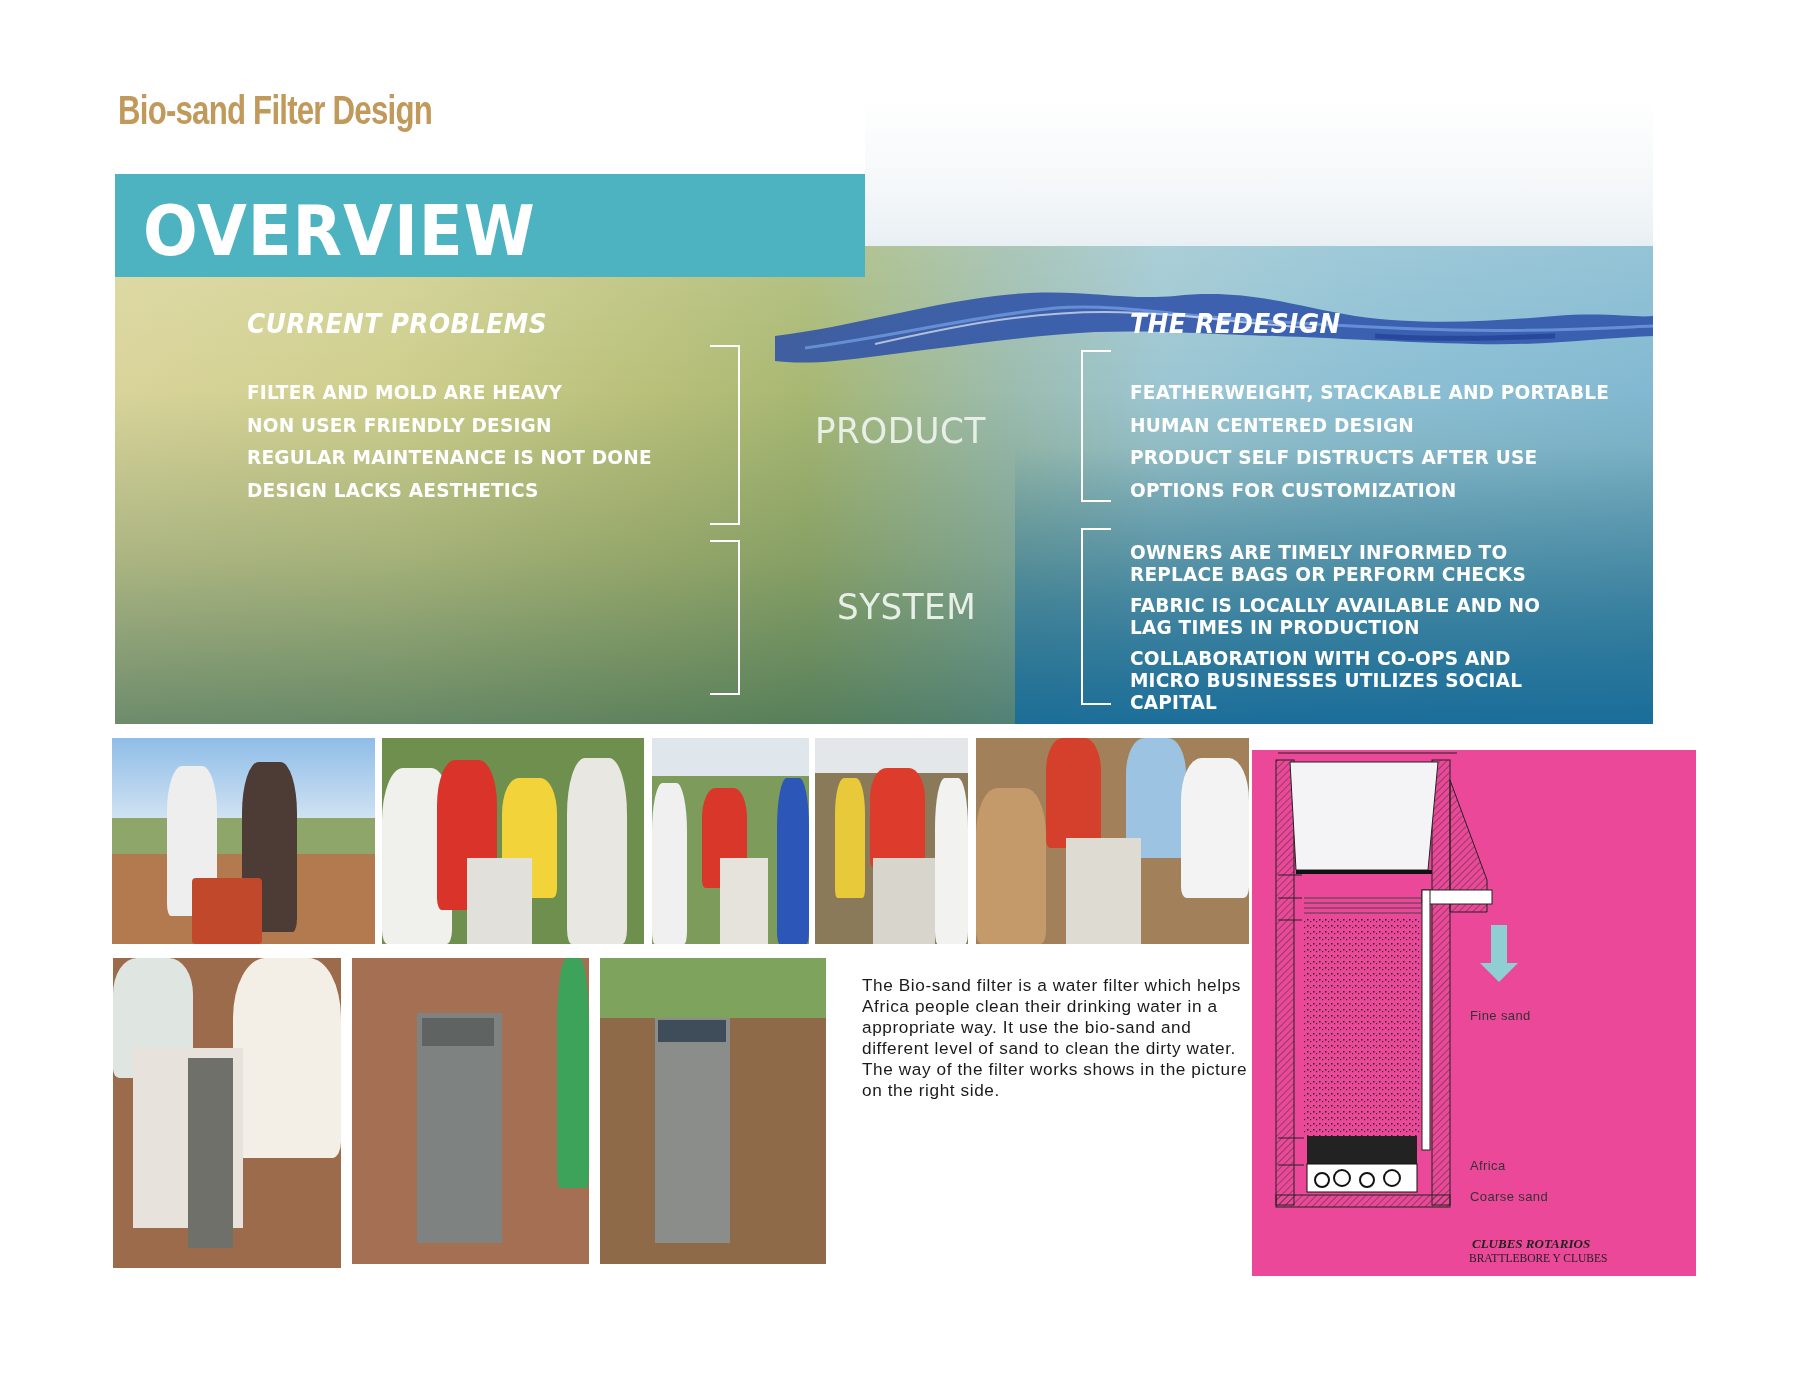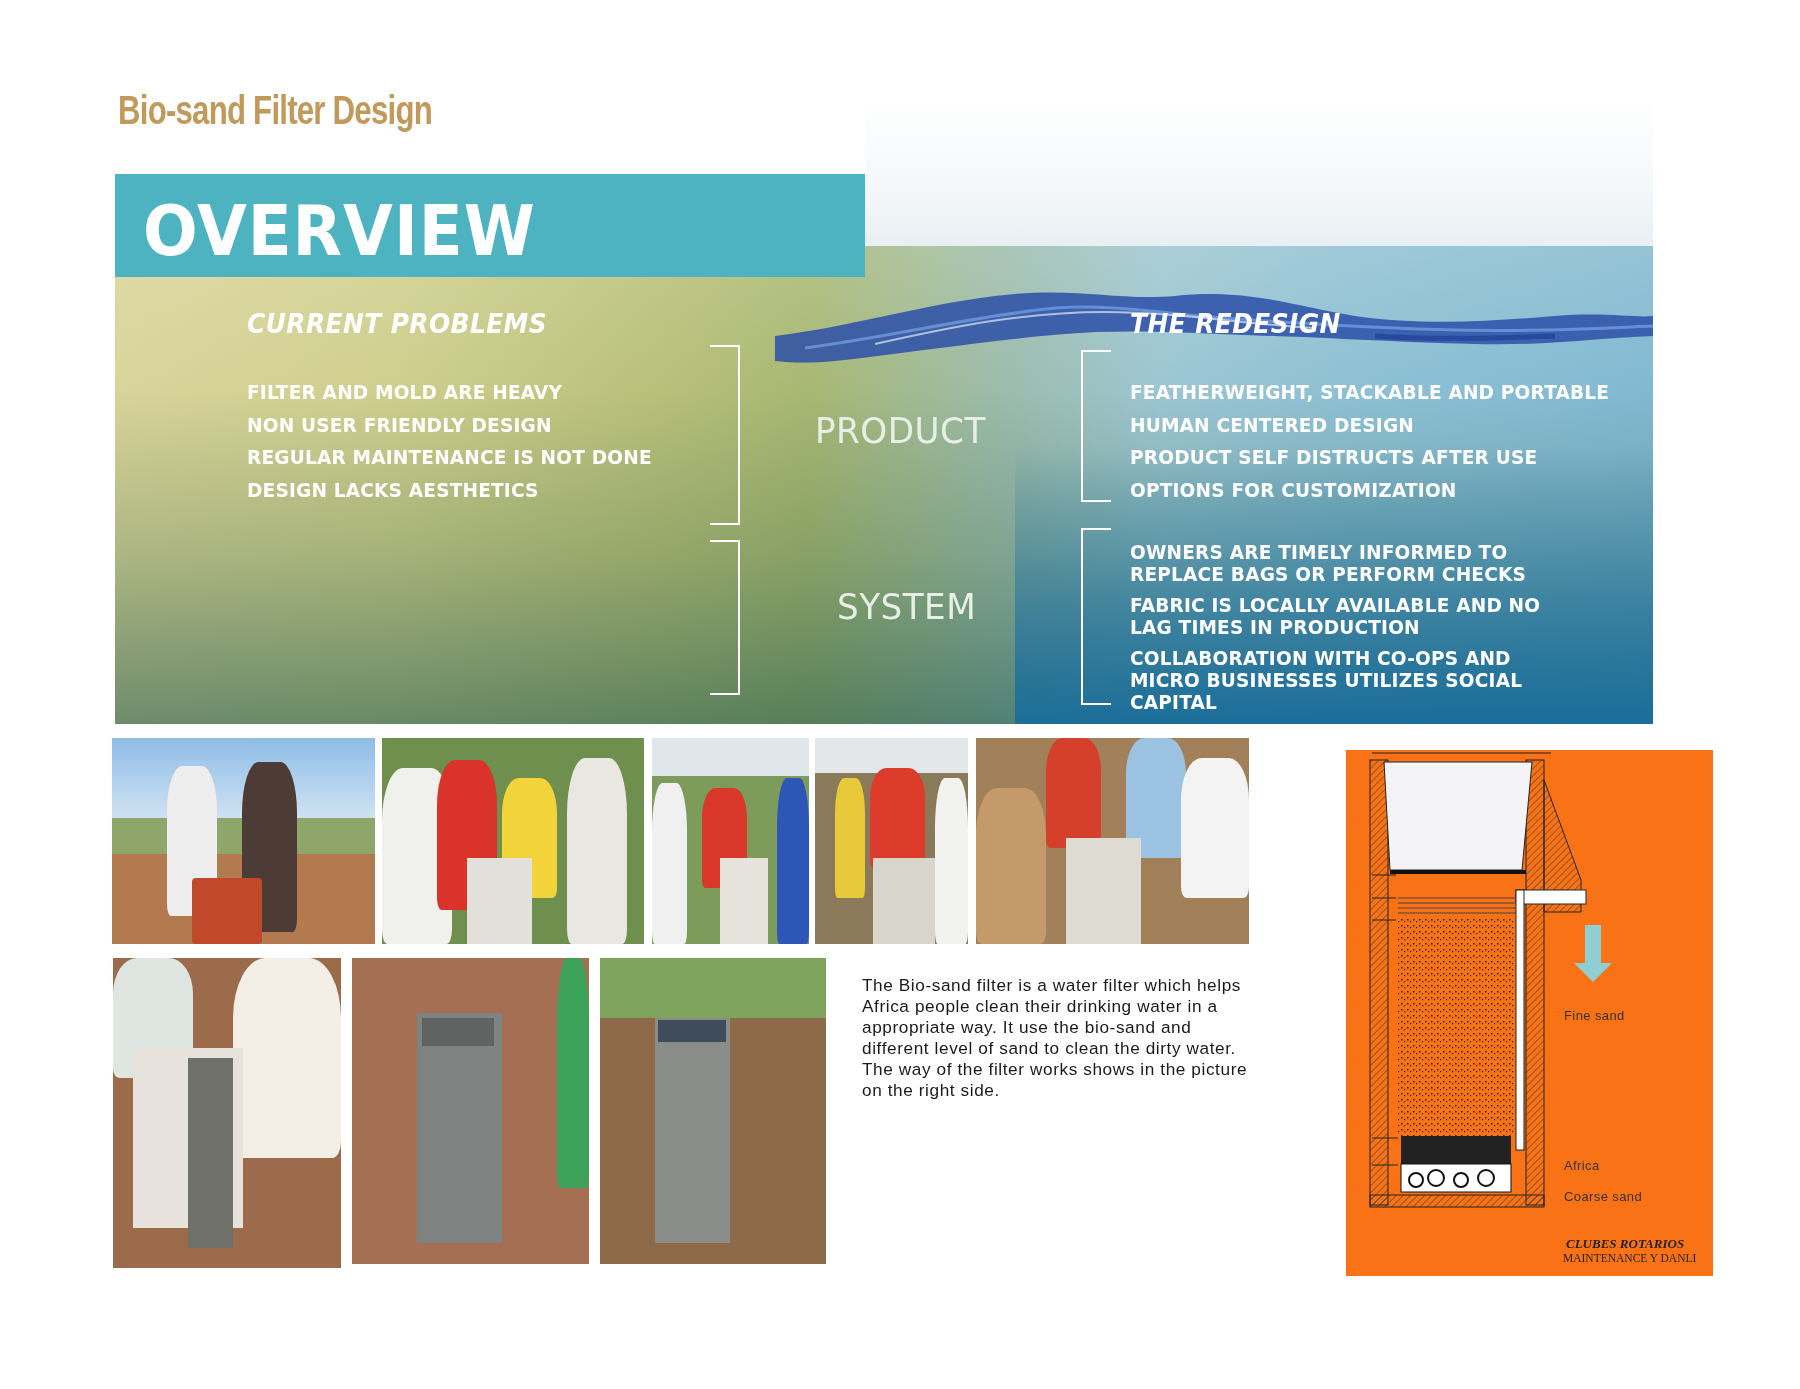--- a/index.html
+++ b/index.html
@@ -84,22 +84,22 @@
   .fig { position: absolute; border-radius: 30% 30% 8% 8%; }
   .box { position: absolute; }
 
   .desc {
     position: absolute; left: 862px; top: 975px; width: 390px;
     font-family: "Liberation Sans", sans-serif; font-size: 17.2px; line-height: 21px;
     color: #1a1a1a; letter-spacing: 0.6px;
   }
 
   .diagram {
-    position: absolute; left: 1346px; top: 750px; width: 367px; height: 526px;
-    background: #f97316;
+    position: absolute; left: 1252px; top: 750px; width: 444px; height: 526px;
+    background: #ec4899;
   }
   .diag-label { position: absolute; font-family: "Liberation Sans", sans-serif; font-size: 13px; color: #333; letter-spacing: 0.4px; }
   .diag-credit1 { position: absolute; left: 220px; top: 486px; font-family: "Liberation Serif", serif; font-style: italic; font-weight: bold; font-size: 13px; color: #222; }
   .diag-credit2 { position: absolute; left: 217px; top: 502px; font-family: "Liberation Serif", serif; font-size: 11.5px; color: #222; }
 </style>
 </head>
 <body>
 
 <div class="doc-title">Bio-sand Filter Design</div>
 
@@ -260,14 +260,14 @@
     <line x1="26" y1="388" x2="52" y2="388" stroke="#222"></line>
     <line x1="26" y1="415" x2="52" y2="415" stroke="#222"></line>
 
     <rect x="239" y="175" width="16" height="38" fill="#8fcfd4"></rect>
     <polygon points="228,213 266,213 247,232" fill="#8fcfd4"></polygon>
   </svg>
   <div class="diag-label" style="left:218px;top:258px;">Fine sand</div>
   <div class="diag-label" style="left:218px;top:392px;margin-top:47px;">Coarse sand</div>
   <div class="diag-label" style="left:218px;top:408px;">Africa</div>
   <div class="diag-credit1">CLUBES ROTARIOS</div>
-  <div class="diag-credit2">MAINTENANCE Y DANLI</div>
+  <div class="diag-credit2">BRATTLEBORE Y CLUBES</div>
 </div>
 
 </body></html>

